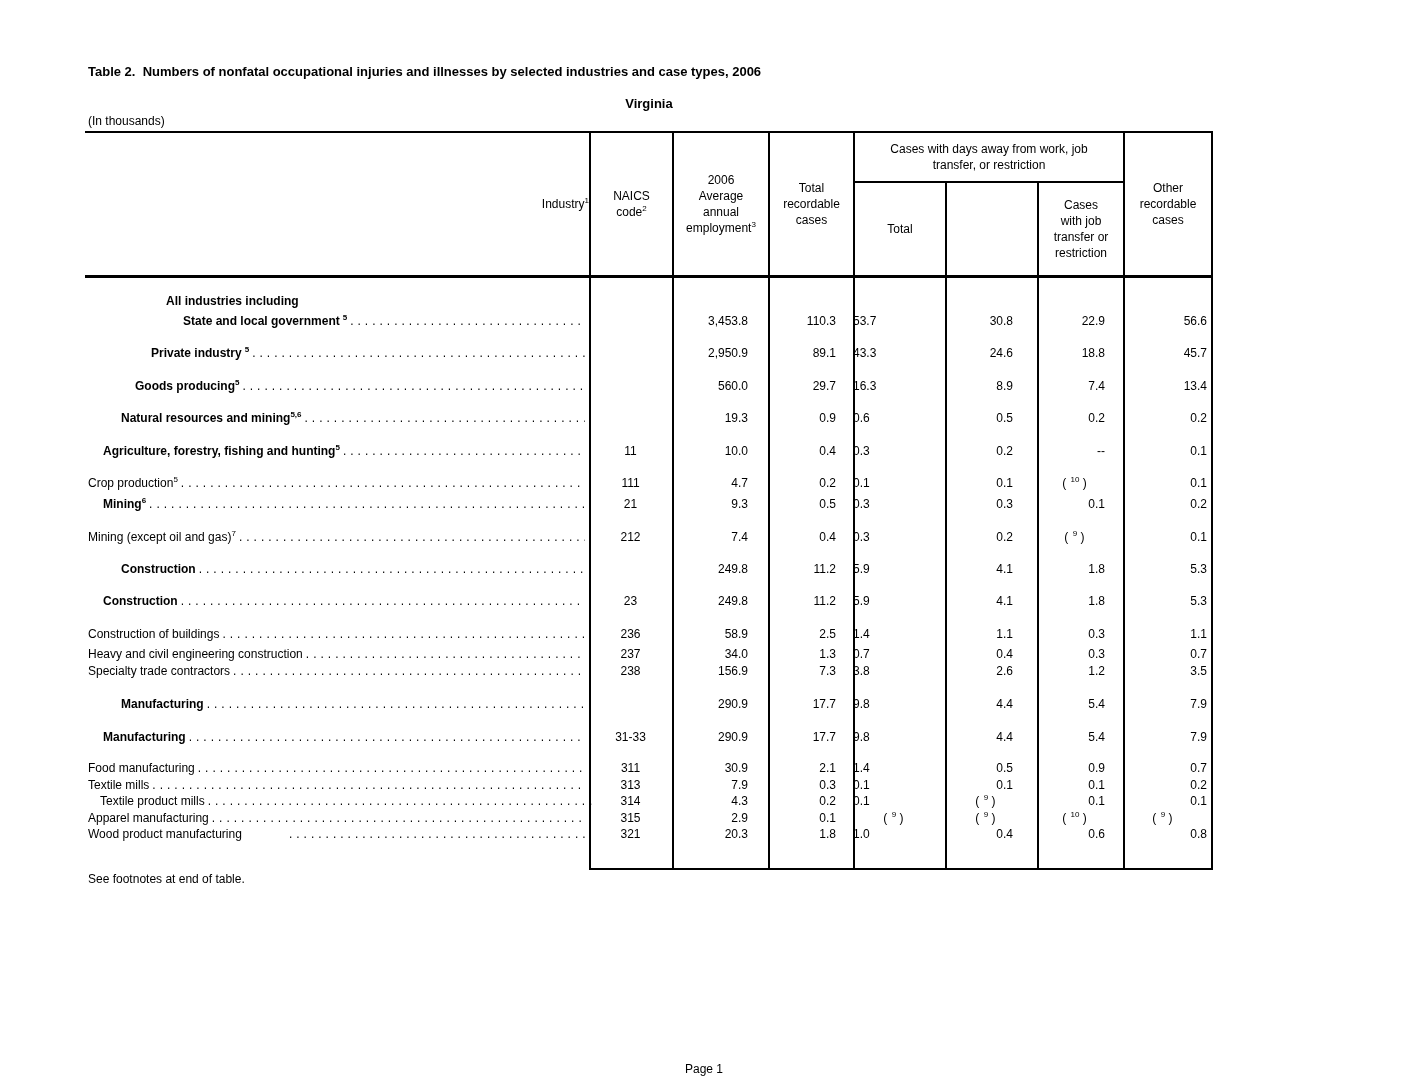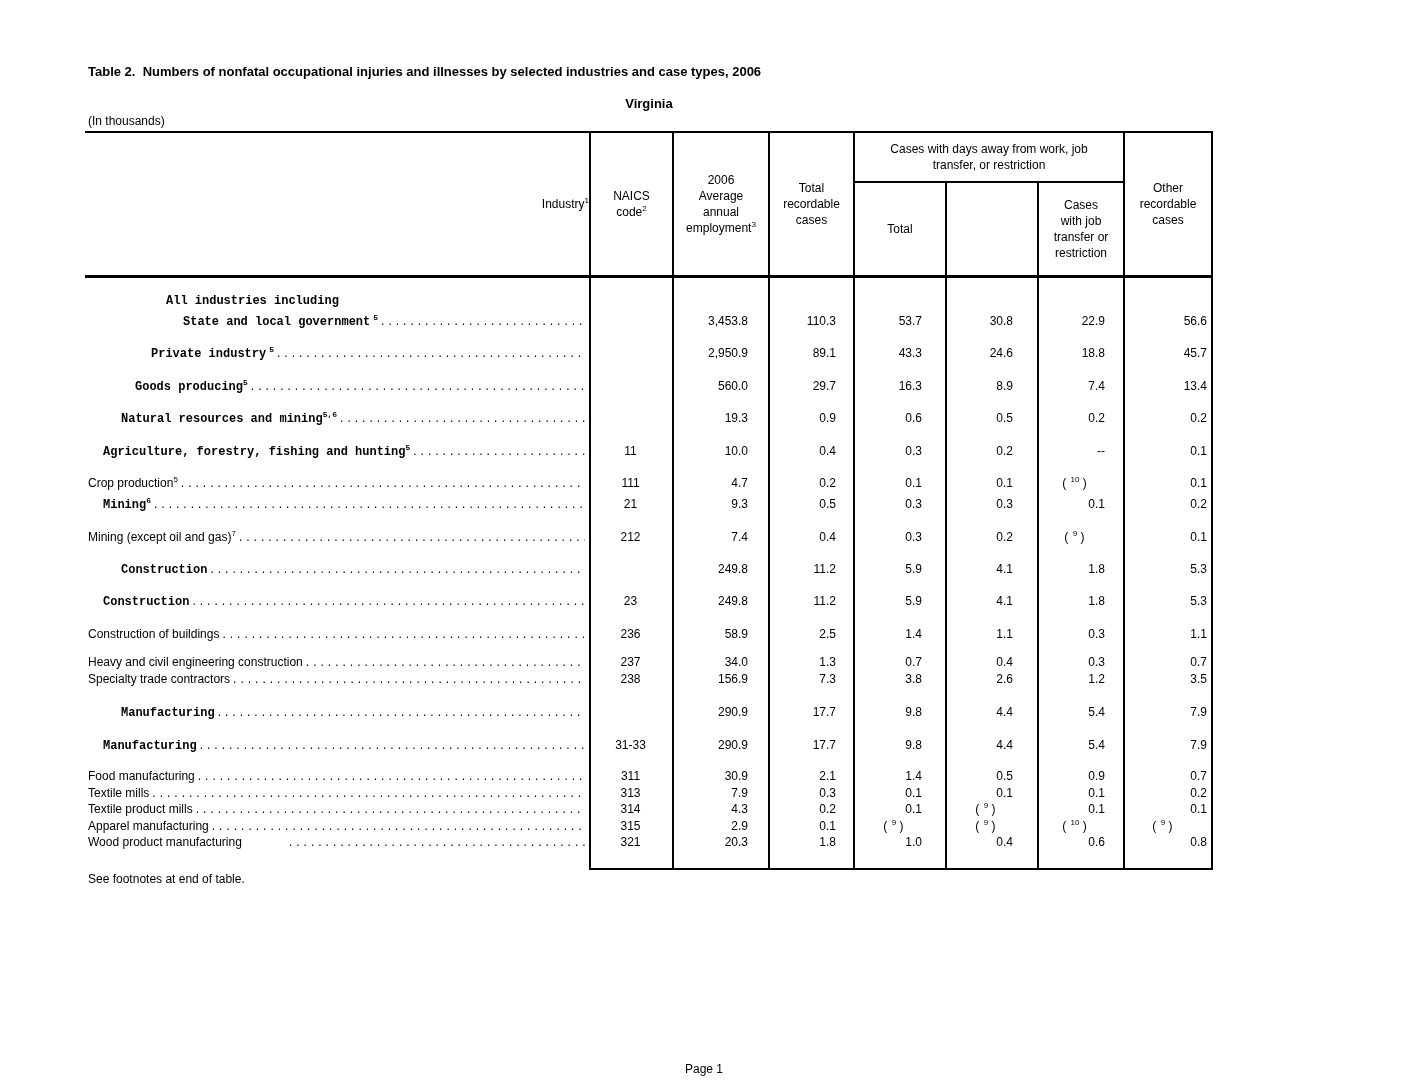--- a/index.html
+++ b/index.html
@@ -25,26 +25,26 @@
     text-align:center; line-height:16px; font-size:12px;
   }
   .htext { white-space:pre-line; }
 
   
   .tbody { position:absolute; left:0; top:147px; width:1128px; }
   .row { position:relative; height:16.5px; line-height:16.5px; }
   .row > div { position:absolute; top:0; height:16.5px; }
   .c-label { display:flex; align-items:baseline; overflow:hidden; }
   .c-label .lbl { white-space:nowrap; }
-  .row.bold .lbl { font-weight:bold;font-family:Liberation Mono, monospace; }
+  .row.bold .lbl { font-weight:bold; }
   .dots { flex:1 1 auto; overflow:hidden; white-space:nowrap; letter-spacing:4px; margin-left:3px; font-weight:normal; }
   .c-naics { left:504px; width:83px; text-align:center; }
   .c-emp   { left:587px; width:96px; text-align:right; padding-right:20px; box-sizing:border-box; }
   .c-trc   { left:683px; width:85px; text-align:right; padding-right:17px; box-sizing:border-box; }
-  .c-tot   { left:768px; width:92px; text-align:right; padding-right:23px; box-sizing:border-box; }
+  .c-tot   { left:768px; width:92px; text-align:left; padding-right:23px; box-sizing:border-box; }
   .c-daw   { left:860px; width:92px; text-align:right; padding-right:24px; box-sizing:border-box; }
   .c-jtr   { left:952px; width:86px; text-align:right; padding-right:18px; box-sizing:border-box; }
   .c-oth   { left:1038px; width:90px; text-align:right; padding-right:6px; box-sizing:border-box; }
   .row > div.mk { text-align:center; padding-right:10px; letter-spacing:1px; }
 </style>
 </head>
 <body>
 
 <div class="page">
 
@@ -241,21 +241,21 @@
             <span class="dots">................................................................................................................................................................</span>
           </div>
           <div class="c-naics">236</div>
           <div class="c-emp">58.9</div>
           <div class="c-trc">2.5</div>
           <div class="c-tot">1.4</div>
           <div class="c-daw">1.1</div>
           <div class="c-jtr">0.3</div>
           <div class="c-oth">1.1</div>
         </div>
-        <div class="row" style="margin-top: 12px;">
+        <div class="row" style="margin-top: 4px;">
           <div class="c-label" style="left: 3px; width: 497px;">
             <span class="lbl">Heavy and civil engineering construction</span>
             <span class="dots">................................................................................................................................................................</span>
           </div>
           <div class="c-naics">237</div>
           <div class="c-emp">34.0</div>
           <div class="c-trc">1.3</div>
           <div class="c-tot">0.7</div>
           <div class="c-daw">0.4</div>
           <div class="c-jtr">0.3</div>
@@ -319,21 +319,21 @@
           </div>
           <div class="c-naics">313</div>
           <div class="c-emp">7.9</div>
           <div class="c-trc">0.3</div>
           <div class="c-tot">0.1</div>
           <div class="c-daw">0.1</div>
           <div class="c-jtr">0.1</div>
           <div class="c-oth">0.2</div>
         </div>
         <div class="row" style="margin-top: 0px;">
-          <div class="c-label" style="left: 3px; width: 497px;">
+          <div class="c-label" style="left: 15px; width: 497px;">
             <span class="lbl">Textile product mills</span>
             <span class="dots">................................................................................................................................................................</span>
           </div>
           <div class="c-naics">314</div>
           <div class="c-emp">4.3</div>
           <div class="c-trc">0.2</div>
           <div class="c-tot">0.1</div>
           <div class="c-daw mk">( <sup>9</sup> )</div>
           <div class="c-jtr">0.1</div>
           <div class="c-oth">0.1</div>

